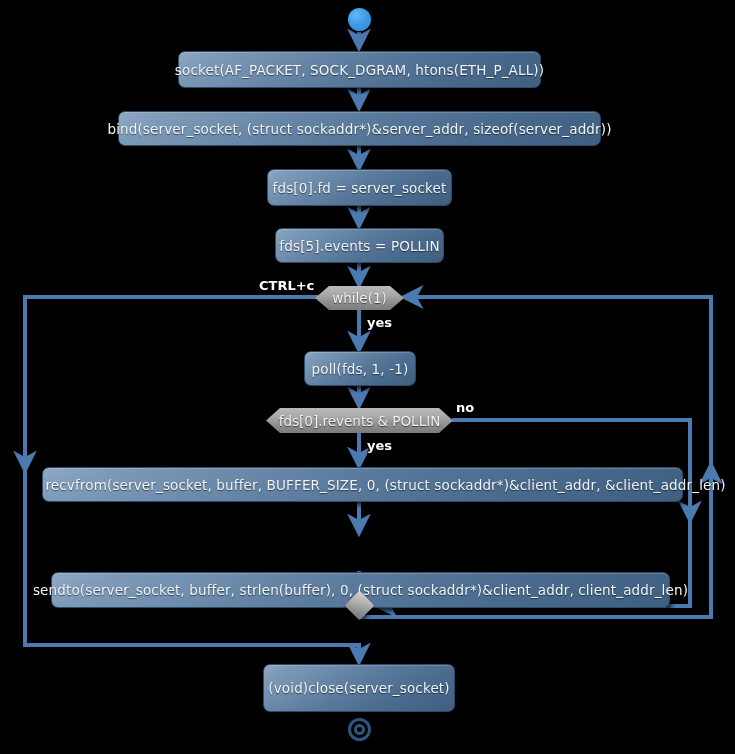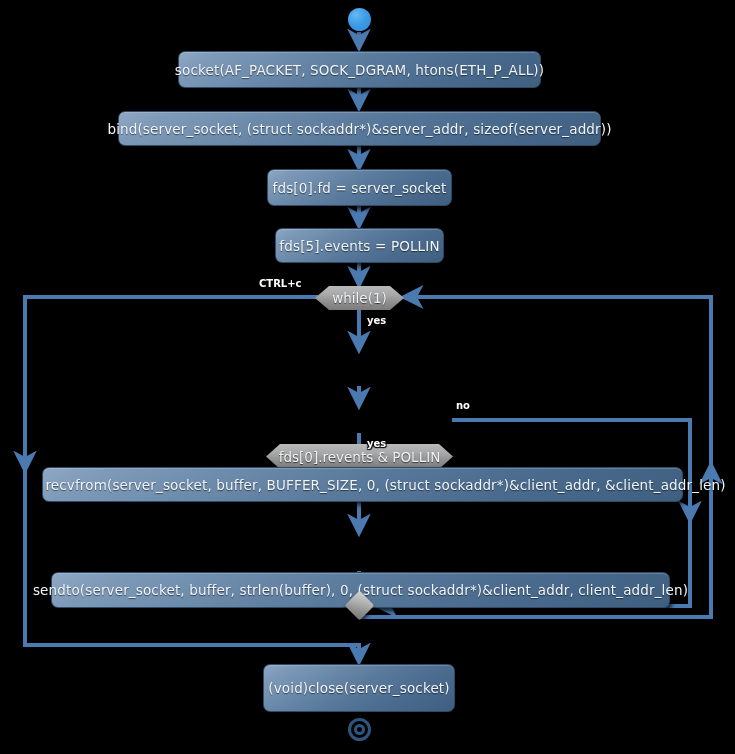--- a/index.html
+++ b/index.html
@@ -78,21 +78,21 @@
   .end-node-inner {
     position: absolute;
     border-radius: 50%;
     border: 3px solid #2d5580;
     background: #000000;
     box-sizing: border-box;
   }
   .edge-label {
     position: absolute;
     color: #ffffff;
-    font-size: 10px;
+    font-size: 13px;
     font-weight: bold;
     text-shadow: 1px 1px 1px #000, -1px 1px 1px #000, 1px -1px 1px #000, -1px -1px 1px #000;
     white-space: nowrap;
   }
 </style>
 </head>
 <body>
 
 <div id="canvas">
 
@@ -153,22 +153,25 @@
   </div>
 
   <div class="node proc" style="left:275px; top:228px; width:169px; height:35px;">
     <span>fds[5].events = POLLIN</span>
   </div>
 
   <div class="node decision" style="left:315px; top:286px; width:89px; height:24px;">
     <span>while(1)</span>
   </div>
 
+  <div class="node proc" style="left:304px; top:351px; width:112px; height:35px;">
+    <span>poll(fds, 1, -1)</span>
+  </div>
 
-  <div class="node decision" style="left:266px; top:408px; width:187px; height:25px;margin-top:36px;">
+  <div class="node decision" style="left:266px; top:408px; width:187px; height:25px;">
     <span>fds[0].revents &amp; POLLIN</span>
   </div>
 
   <div class="node proc" style="left:42px; top:467px; width:641px; height:35px;padding-left:46px;">
     <span>recvfrom(server_socket, buffer, BUFFER_SIZE, 0, (struct sockaddr*)&amp;client_addr, &amp;client_addr_len)</span>
   </div>
 
   <div class="node proc" style="left:51px; top:535px; width:619px; height:36px;margin-top:37px;">
     <span>sendto(server_socket, buffer, strlen(buffer), 0, (struct sockaddr*)&amp;client_addr, client_addr_len)</span>
   </div>

